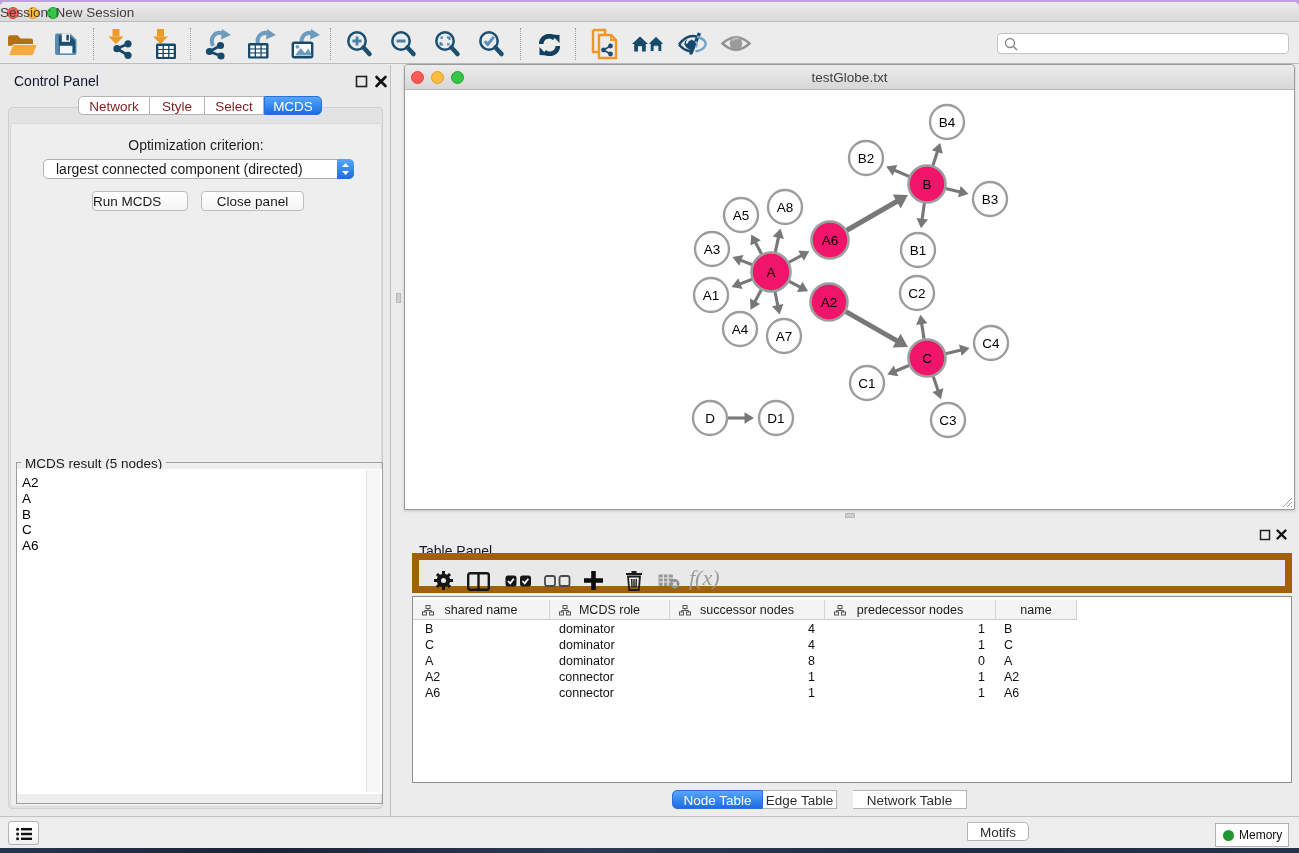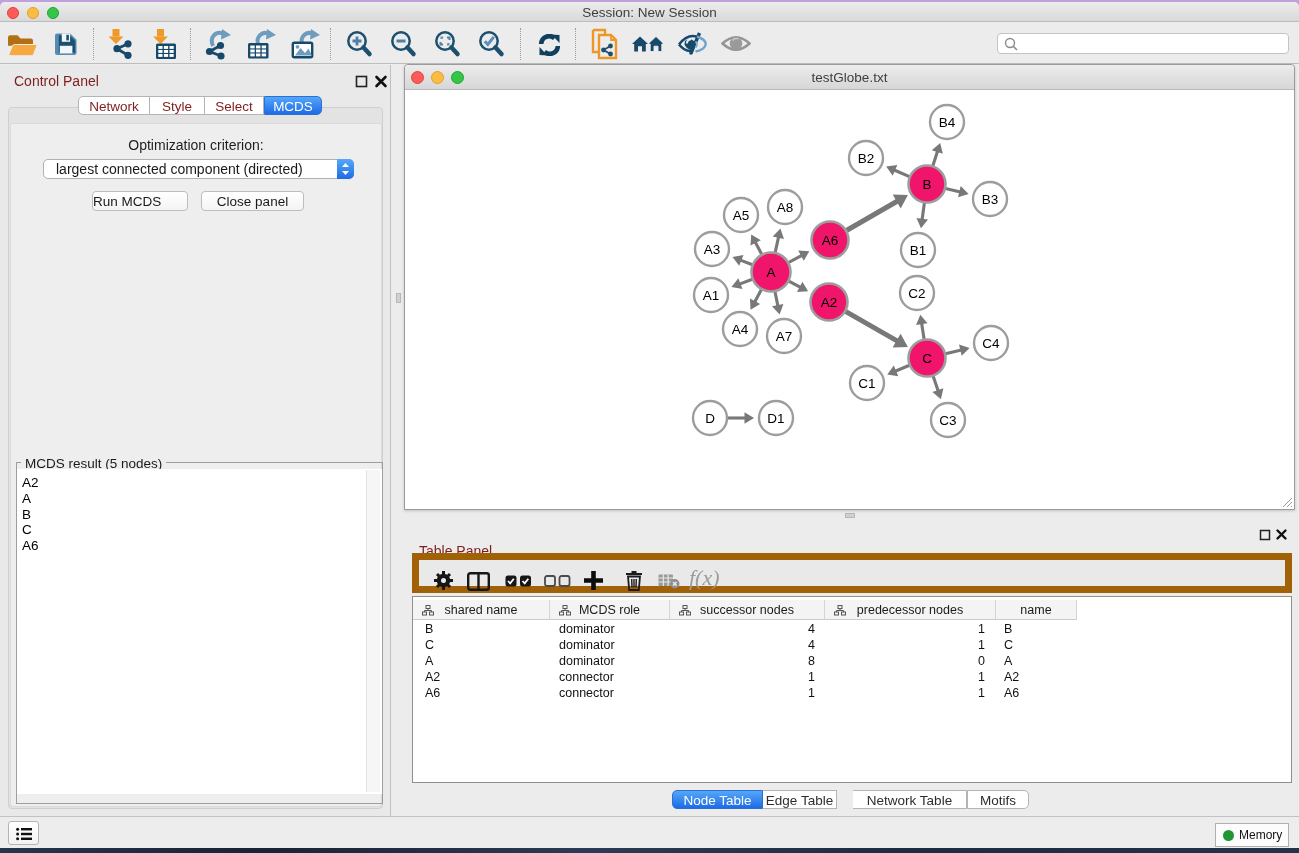--- a/index.html
+++ b/index.html
@@ -7,33 +7,33 @@
 body { font-family:"Liberation Sans", sans-serif; background:#1d2b3e; position:relative; }
 .abs { position:absolute; }
 #wall-top { position:absolute; top:0; left:0; width:1299px; height:24px; background:#bfa2dd; }
 #wall-bot { position:absolute; bottom:0; left:0; width:1299px; height:8px;
   background:linear-gradient(90deg,#25354e,#1a2235 20%,#2c3a55 45%,#1e2c42 70%,#253349 100%); }
 #app { position:absolute; top:2px; left:0; width:1299px; height:846px; background:#ececec;
   border-radius:5px 5px 0 0; overflow:hidden; }
 
 #titlebar { position:absolute; top:0; left:0; width:100%; height:20px;
   background:linear-gradient(#ececec,#d9d9d9); border-bottom:1px solid #bcbcbc; border-radius:5px 5px 0 0; }
-#titlebar .title { position:absolute; width:100%; text-align:center; top:3px; font-size:13.5px; color:#3e3e3e; }
+#titlebar .title { position:absolute; width:100%; top:3px; font-size:13.5px; color:#3e3e3e; }
 .tl { position:absolute; top:7px; width:12px; height:12px; border-radius:50%; }
 
 #toolbar { position:absolute; top:21px; left:0; width:100%; height:41px; background:#ececec;
   border-bottom:1px solid #bdbdbd; }
 .tsep { position:absolute; top:5px; height:32px; width:0; border-left:1px dotted #9a9a9a; }
 .ticon { position:absolute; top:27px; }
 #searchbox { position:absolute; left:997px; top:10px; width:292px; height:21px; background:#fff;
   border:1px solid #c4c4c4; border-radius:4px; }
 
 #leftpanel { position:absolute; left:0; top:63px; width:391px; height:753px; background:#e9e9e9;
   border-right:1px solid #c0c0c0; }
-.panhead { font-size:14px; color:#7f1d1d; }
+.panhead { font-size:14px; color:#0f172a; }
 .seg { position:absolute; top:94px; height:19px; line-height:19px; background:#fff; border:1px solid #b4b4b4;
   font-size:13.5px; color:#7f1d1d; text-align:center; line-height:20px; }
 .seg.sel { background:linear-gradient(#55a7f8,#1d6be6); color:#fff; border-color:#2a70d8; }
 
 #statusbar { position:absolute; left:0; top:814px; width:1299px; height:32px; background:#ededed;
   border-top:1px solid #c2c2c2; }
 
 #netwin { position:absolute; left:404px; top:62px; width:891px; height:446px;
   background:#fff; border:1px solid #9b9b9b; border-radius:4px 4px 0 0;
   box-shadow:0 1px 3px rgba(0,0,0,0.18); }
@@ -471,14 +471,14 @@
   <div class="td" style="left:12px; top:88px;">A6</div>
       <div class="td" style="left:146px; top:88px;">connector</div>
       <div class="td" style="left:257px; top:88px; width:145px; text-align:right;">1</div>
       <div class="td" style="left:412px; top:88px; width:160px; text-align:right;">1</div>
       <div class="td" style="left:591px; top:88px;">A6</div>
 </div>
 
 <div class="tabseg sel" style="left:672px; width:91px; border-radius:5px 0 0 5px;">Node Table</div>
 <div class="tabseg" style="left:763px; width:74px; border-left:none;">Edge Table</div>
 <div class="tabseg" style="left:853px; width:114px; border-left:none;">Network Table</div>
-<div class="tabseg" style="left:967px; width:62px; border-radius:0 5px 5px 0;">Motifs</div>
+<div class="tabseg" style="left:967px; width:62px; border-radius:0 5px 5px 0;margin-top:32px;">Motifs</div>
 </div>
 
 </body></html>

